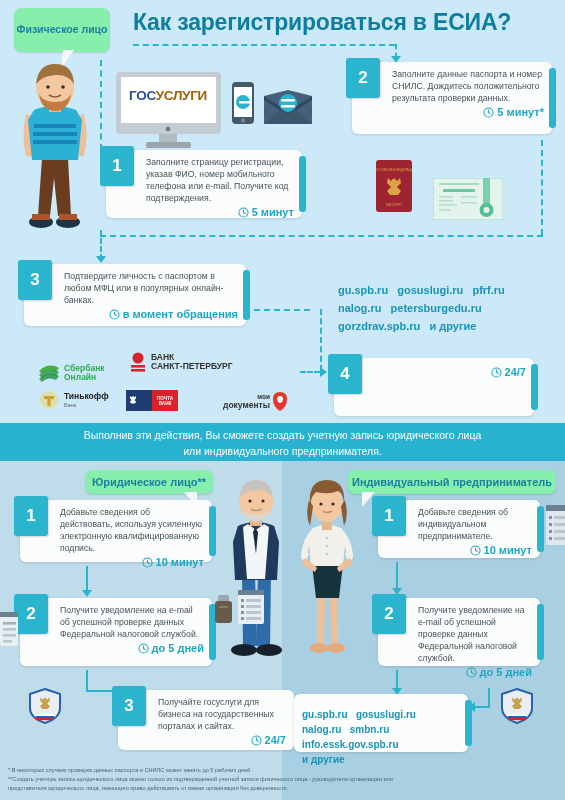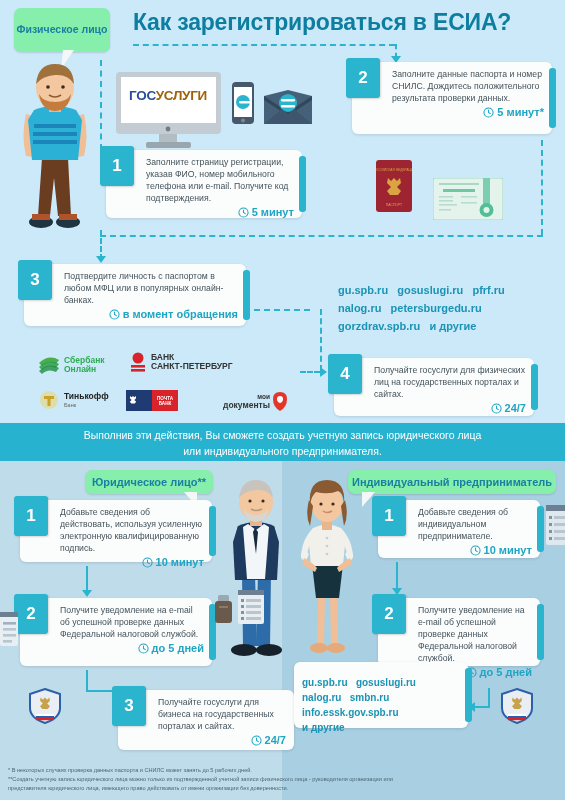--- a/index.html
+++ b/index.html
@@ -279,21 +279,21 @@
       </div>
     </div>
     <div class="rightbar"></div>
   </div>
 
   <div class="dash-h" style="left:254px;top:309px;width:56px;"></div>
   <div class="corner" style="left:308px;top:309px;width:12px;height:62px;border-width:0 2.5px 0 0;"></div>
   <div class="dash-h" style="left:300px;top:371px;width:20px;"></div>
   <div class="arrow-r" style="left:320px;top:367px;"></div>
 
-  <div class="logorow" style="left:38px;top:356px;">
+  <div class="logorow" style="left:38px;top:364px;">
     <svg width="22" height="18" viewBox="0 0 22 18">
       <path d="M1 7 q10 -9 20 -3 l-3 4 q-8 -4 -14 2 z" fill="#4aaf4a"></path>
       <path d="M1 11 q10 -9 20 -3 l-3 4 q-8 -4 -14 2 z" fill="#2e9e4b" opacity="0.85"></path>
       <path d="M1 15 q10 -9 20 -3 l-3 4 q-8 -4 -14 2 z" fill="#1f8f3f" opacity="0.8"></path>
     </svg>
     <div class="logo-txt" style="color:#2fab52;margin-left:4px;">
       <div>Сбербанк</div>
       <div>Онлайн</div>
     </div>
   </div>
@@ -357,21 +357,20 @@
     </div>
     <div>
       <span>gorzdrav.spb.ru</span>&nbsp;&nbsp;
       <span>и другие</span>
     </div>
   </div>
 
   <div class="card" style="left:334px;top:358px;width:200px;height:58px;">
     <div class="num">4</div>
     <div class="body">
-      <div class="txt">Получайте госуслуги для физических лиц на государственных порталах и сайтах.</div>
       <div class="time">
         <svg class="clock" viewBox="0 0 24 24">
           <circle cx="12" cy="12" r="10" fill="none" stroke="#1fa5c4" stroke-width="2.2"></circle>
           <path d="M12 6.5 V12 L16 14.5" fill="none" stroke="#1fa5c4" stroke-width="2.2" stroke-linecap="round"></path>
         </svg>
         <span>24/7</span>
       </div>
     </div>
     <div class="rightbar"></div>
   </div>
@@ -565,21 +564,21 @@
       <div class="time">
         <svg class="clock" viewBox="0 0 24 24">
           <circle cx="12" cy="12" r="10" fill="none" stroke="#1fa5c4" stroke-width="2.2"></circle>
           <path d="M12 6.5 V12 L16 14.5" fill="none" stroke="#1fa5c4" stroke-width="2.2" stroke-linecap="round"></path>
         </svg>
         <span>24/7</span>
       </div>
     </div>
   </div>
 
-  <div class="links-card" style="left:294px;top:662px;width:174px;height:66px;">
+  <div class="links-card" style="left:294px;top:694px;width:174px;height:58px;">
     <div class="links" style="left:8px;top:5px;width:166px;font-size:10px;line-height:1.5;">
       <div>
         <span>gu.spb.ru</span>&nbsp;&nbsp;
         <span>gosuslugi.ru</span>
       </div>
       <div>
         <span>nalog.ru</span>&nbsp;&nbsp;
         <span>smbn.ru</span>
       </div>
       <div>

